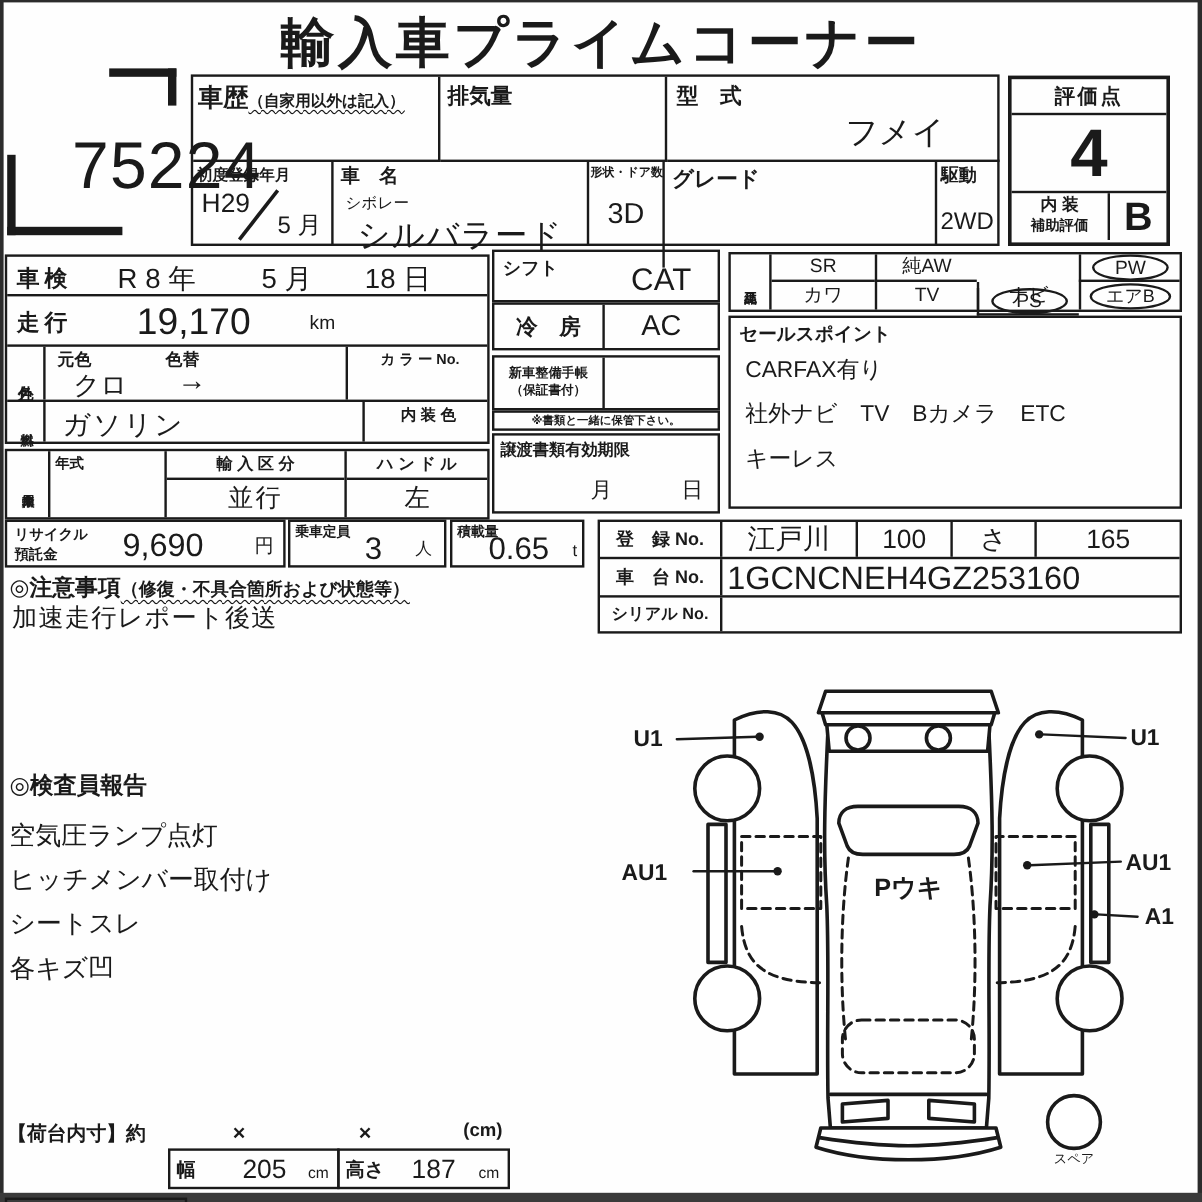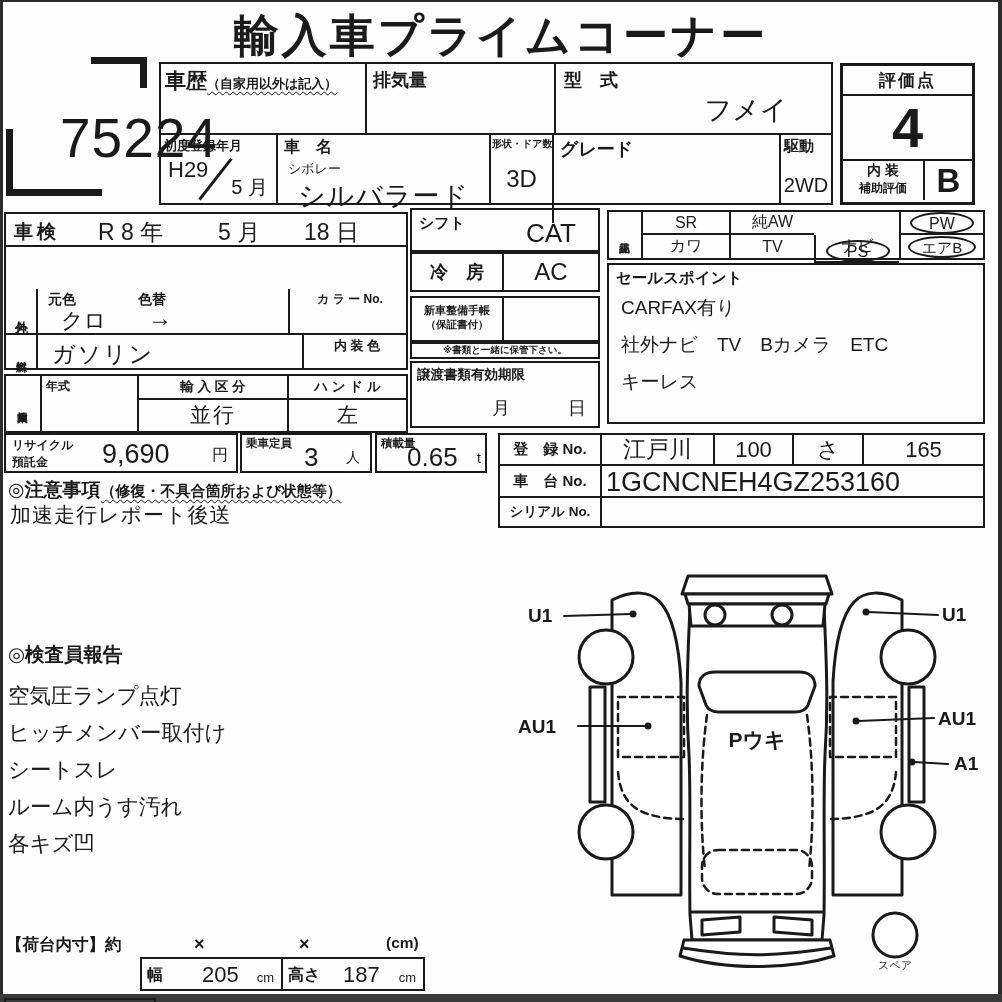--- a/index.html
+++ b/index.html
@@ -95,20 +95,25 @@
     </div>
   </div>
 
   <div class="abs bd" style="left:4px;top:212px;width:404px;height:158px;">
     <div class="cell bb" style="left:0;top:0;width:100%;height:33px;">
       <span class="b abs" style="left:8px;top:5px;font-size:19px;letter-spacing:4px;">車検</span>
       <span class="abs" style="left:92px;top:3px;font-size:23px;">R 8 年</span>
       <span class="abs" style="left:212px;top:3px;font-size:23px;">5 月</span>
       <span class="abs" style="left:298px;top:3px;font-size:23px;">18 日</span>
     </div>
+    <div class="cell bb" style="left:0;top:33px;width:100%;height:42px;">
+      <span class="b abs" style="left:8px;top:9px;font-size:19px;letter-spacing:4px;">走行</span>
+      <span class="abs" style="left:108px;top:3px;font-size:31px;">19,170</span>
+      <span class="abs" style="left:252px;top:14px;font-size:16px;">km</span>
+    </div>
     <div class="cell bb" style="left:0;top:75px;width:100%;height:46px;">
       <div class="cell br" style="left:0;top:0;width:32px;height:100%;">
         <div class="vtext" style="font-size:13px;">外色</div>
       </div>
       <span class="b abs" style="left:42px;top:2px;font-size:14px;">元色</span>
       <span class="b abs" style="left:132px;top:2px;font-size:14px;">色替</span>
       <span class="abs" style="left:55px;top:17px;font-size:22px;">クロ</span>
       <span class="abs" style="left:142px;top:15px;font-size:24px;">→</span>
       <div class="cell bl" style="left:282px;top:0;width:122px;height:100%;">
         <div class="b" style="font-size:12px;text-align:center;padding-top:2px;">カ ラ ー No.</div>
@@ -228,21 +233,20 @@
   <div class="abs" style="left:8px;top:477px;white-space:nowrap;">
     <span class="b" style="font-size:19px;">◎注意事項</span><span class="b wavy" style="font-size:15px;">（修復・不具合箇所および状態等）</span>
   </div>
   <div class="abs" style="left:10px;top:501px;font-size:21px;letter-spacing:1px;">加速走行レポート後送</div>
 
   <div class="abs" style="left:8px;top:641px;">
     <div class="b" style="font-size:19.5px;margin-bottom:10px;">◎検査員報告</div>
     <div style="font-size:21.5px;line-height:37px;">空気圧ランプ点灯</div>
     <div style="font-size:21.5px;line-height:37px;">ヒッチメンバー取付け</div>
     <div style="font-size:21.5px;line-height:37px;">シートスレ</div>
-    <div style="font-size:21.5px;line-height:37px;">ルーム内うす汚れ</div>
     <div style="font-size:21.5px;line-height:37px;">各キズ凹</div>
   </div>
 
   <svg class="abs" viewBox="0 0 512 442" style="left:490px;top:560px;width:512px;height:442px;" xmlns="http://www.w3.org/2000/svg">
     <g fill="#ffffff" stroke="#1a1a1a" stroke-width="3" stroke-linejoin="round" stroke-linecap="round">
 
       <g>
         <path d="M122,40 C142,30 160,31 170,42 C182,55 189,85 191,122 L191,335 L122,335 Z"></path>
         <rect x="100" y="127" width="15" height="115"></rect>
         <circle cx="116" cy="97" r="27"></circle>

